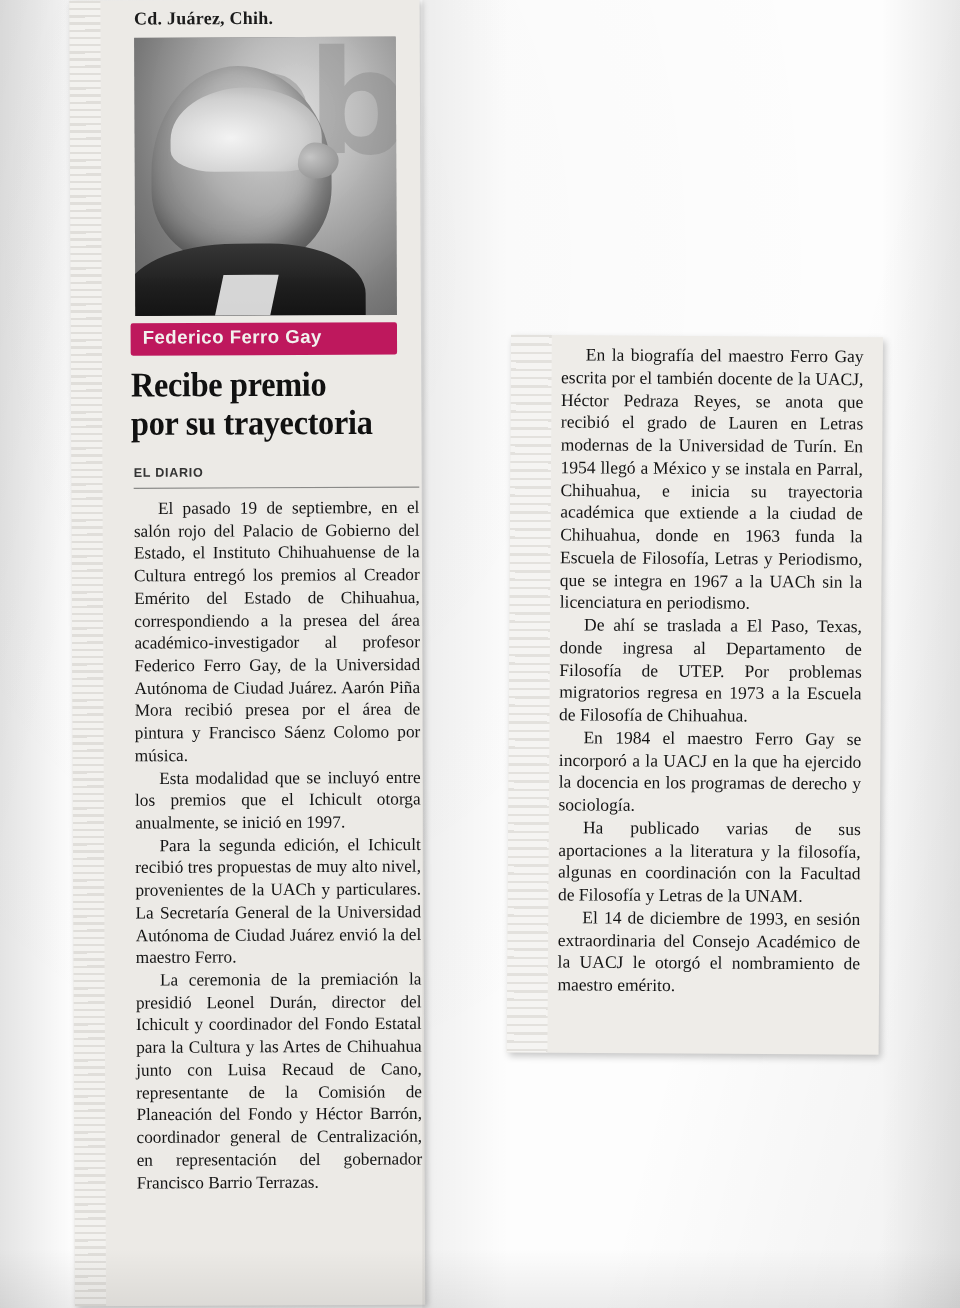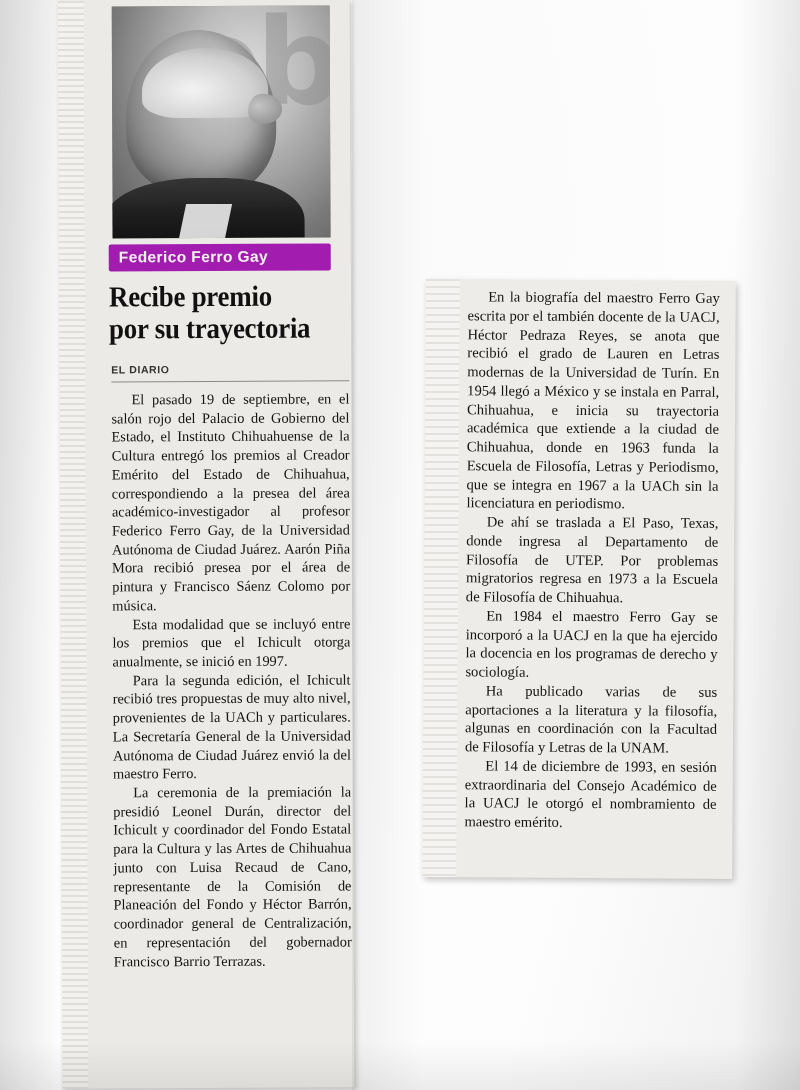--- a/index.html
+++ b/index.html
@@ -131,21 +131,21 @@
     width: 46px; height: 34px;
     background: #e8e6e1;
     transform: skewX(-12deg);
     opacity: 0.9;
   }
 
   
   .name-band {
     margin: 6px 0 0 14px;
     width: 222px;
-    background: #a21caf;
+    background: #be185d;
     color: #f2f1ee;
     font-family: "Liberation Sans", sans-serif;
     font-weight: bold;
     font-size: 15.5px;
     letter-spacing: 0.4px;
     padding: 4px 8px 5px 10px;
     box-sizing: border-box;
     border-radius: 2px;
   }
 
@@ -251,20 +251,21 @@
 </style>
 </head>
 <body>
 
 <div id="scan-page">
 
   <div id="clip-left">
     <div class="fold-strip"></div>
     <div class="inner">
 
+      <div class="kicker">Cd. Juárez, Chih.</div>
 
       <div class="photo-wrap">
         <div class="photo-bg"></div>
         <div class="photo-ghost">eb</div>
         <div class="head">
           <div class="hair"></div>
         </div>
         <div class="nose"></div>
         <div class="shoulders">
           <div class="collar"></div>

